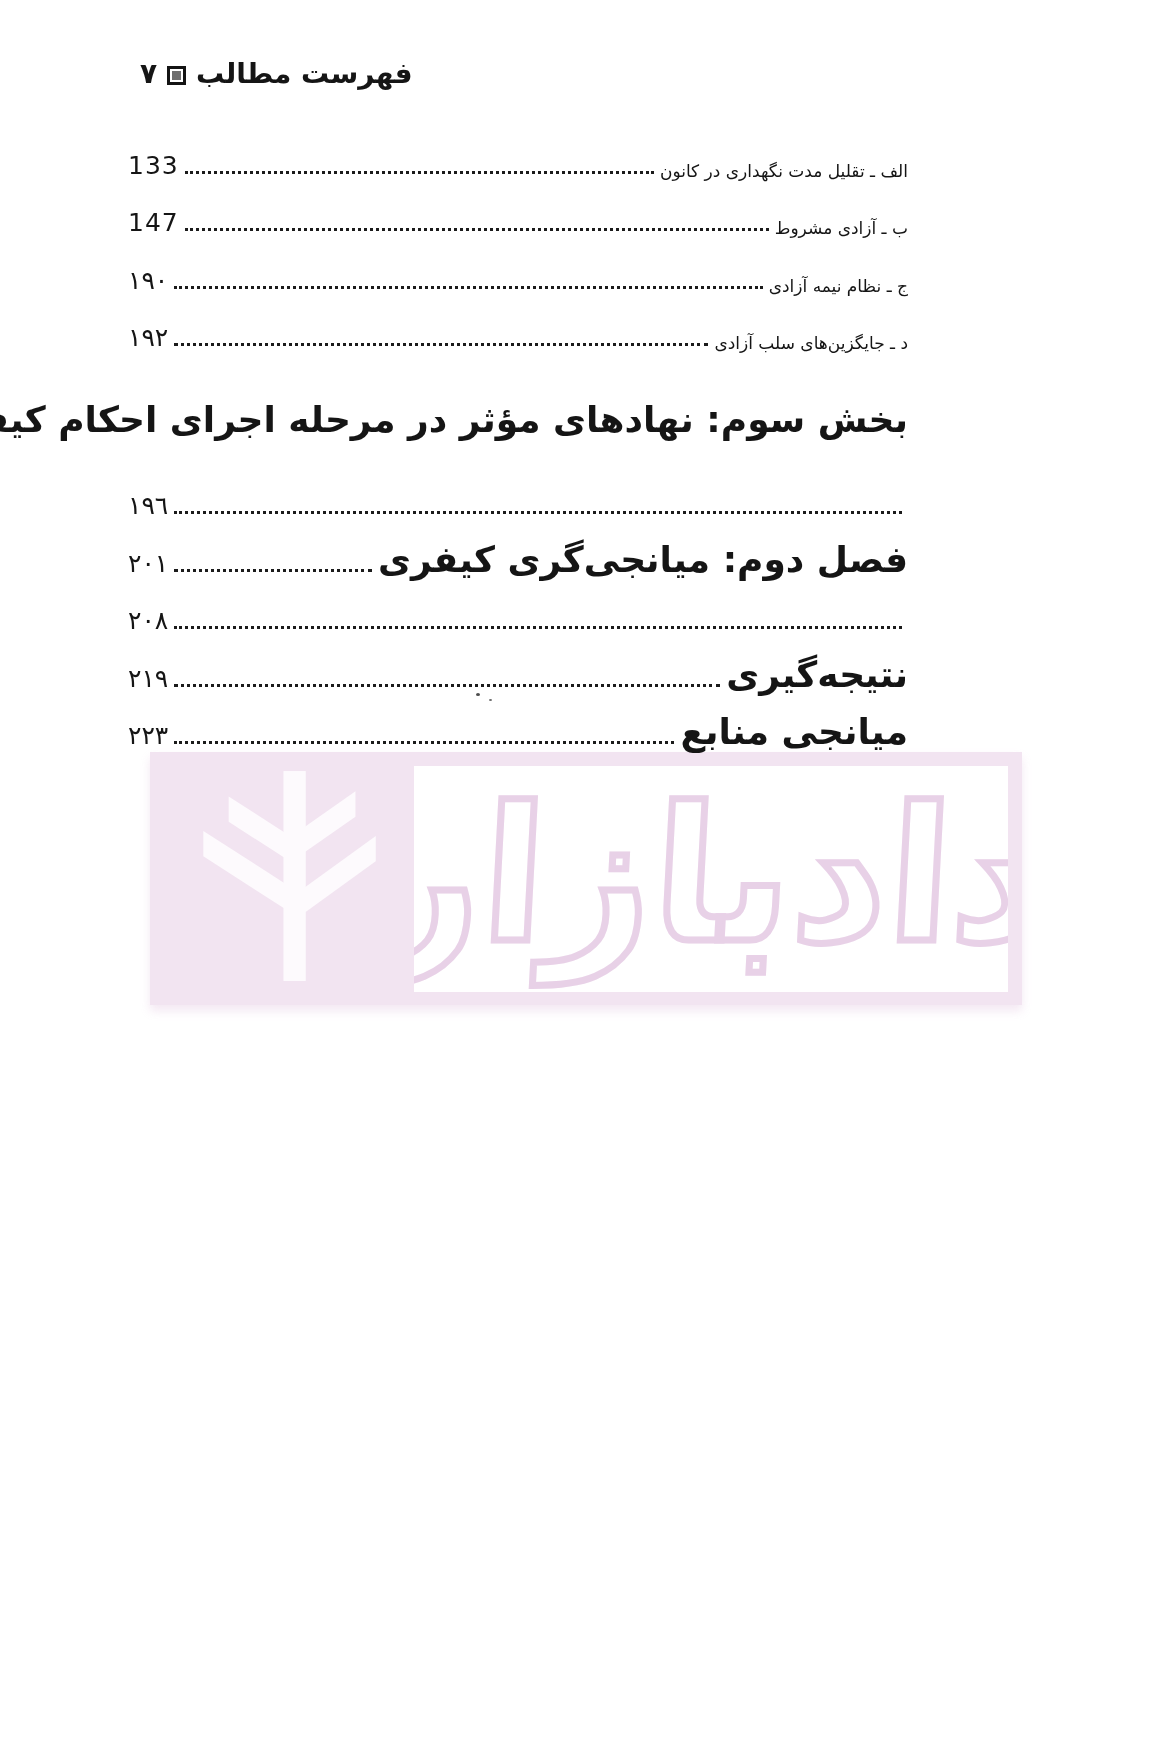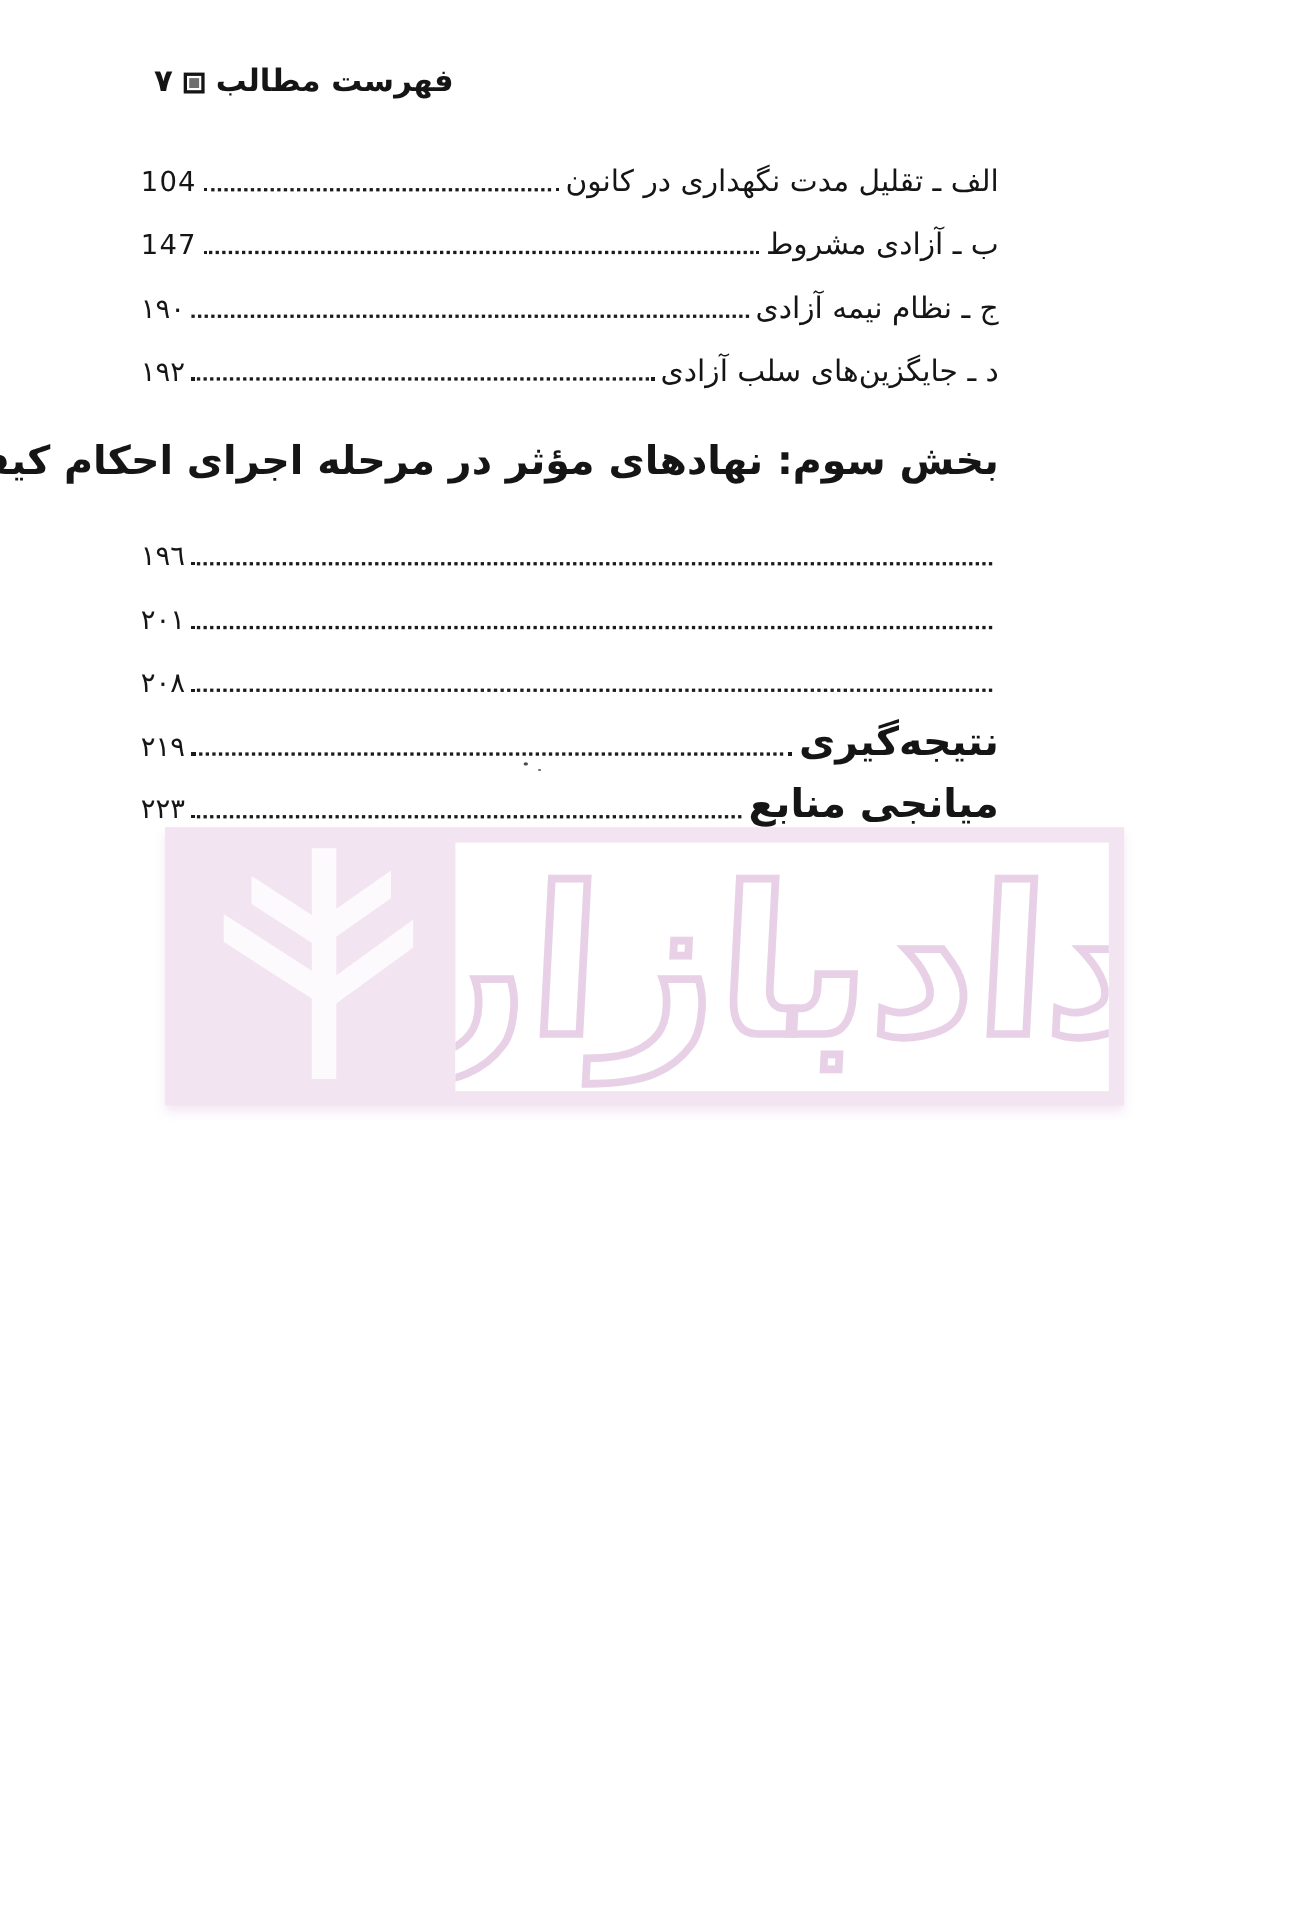--- a/index.html
+++ b/index.html
@@ -63,21 +63,21 @@
   .sq::after { content: ""; position: absolute; inset: 2px; background: #6e6e6e; }
 
   
   .toc {
     position: absolute;
     left: 128px; top: 133px; width: 780px;
     direction: rtl;
     z-index: 2;
   }
   .row { display: flex; align-items: flex-end; height: 57.5px; }
-  .row .t { font-size: 27px; white-space: nowrap; padding-bottom: 10px; }
+  .row .t { font-size: 17px; white-space: nowrap; padding-bottom: 10px; }
   .row .n { font-size: 25px; padding-bottom: 11px; letter-spacing: 1px; }
   .row .leader {
     flex: 1 1 auto; min-width: 18px;
     border-bottom: 3.6px dotted #1b1b1b;
     margin: 0 6px 17px 6px;
   }
   .row.section .t, .row.chapter .t { font-weight: bold; font-size: 36px; padding-bottom: 9px; }
   .row.section { margin-top: 28px; }
   .row.section + .row { margin-top: 25px; }
 
@@ -111,21 +111,21 @@
   <div class="header">
     <span>فهرست مطالب</span>
     <span class="sq"></span>
     <span>٧</span>
   </div>
 
   <div class="toc" id="toc">
     <div class="row item">
       <span class="t">الف ـ تقلیل مدت نگهداری در کانون</span>
       <span class="leader"></span>
-      <span class="n">104</span>
+      <span class="n">133</span>
     </div>
 
     <div class="row item">
       <span class="t">ب ـ آزادی مشروط</span>
       <span class="leader"></span>
       <span class="n">147</span>
     </div>
 
     <div class="row item">
       <span class="t">ج ـ نظام نیمه آزادی</span>
@@ -144,20 +144,21 @@
       <span class="leader"></span>
       <span class="n">١٩٥</span>
     </div>
 
     <div class="row chapter">
       <span class="leader"></span>
       <span class="n">١٩٦</span>
     </div>
 
     <div class="row chapter">
+      <span class="t">فصل دوم: میانجی‌گری کیفری</span>
       <span class="leader"></span>
       <span class="n">٢٠١</span>
     </div>
 
     <div class="row chapter">
       <span class="leader"></span>
       <span class="n">٢٠٨</span>
     </div>
 
     <div class="row chapter">

